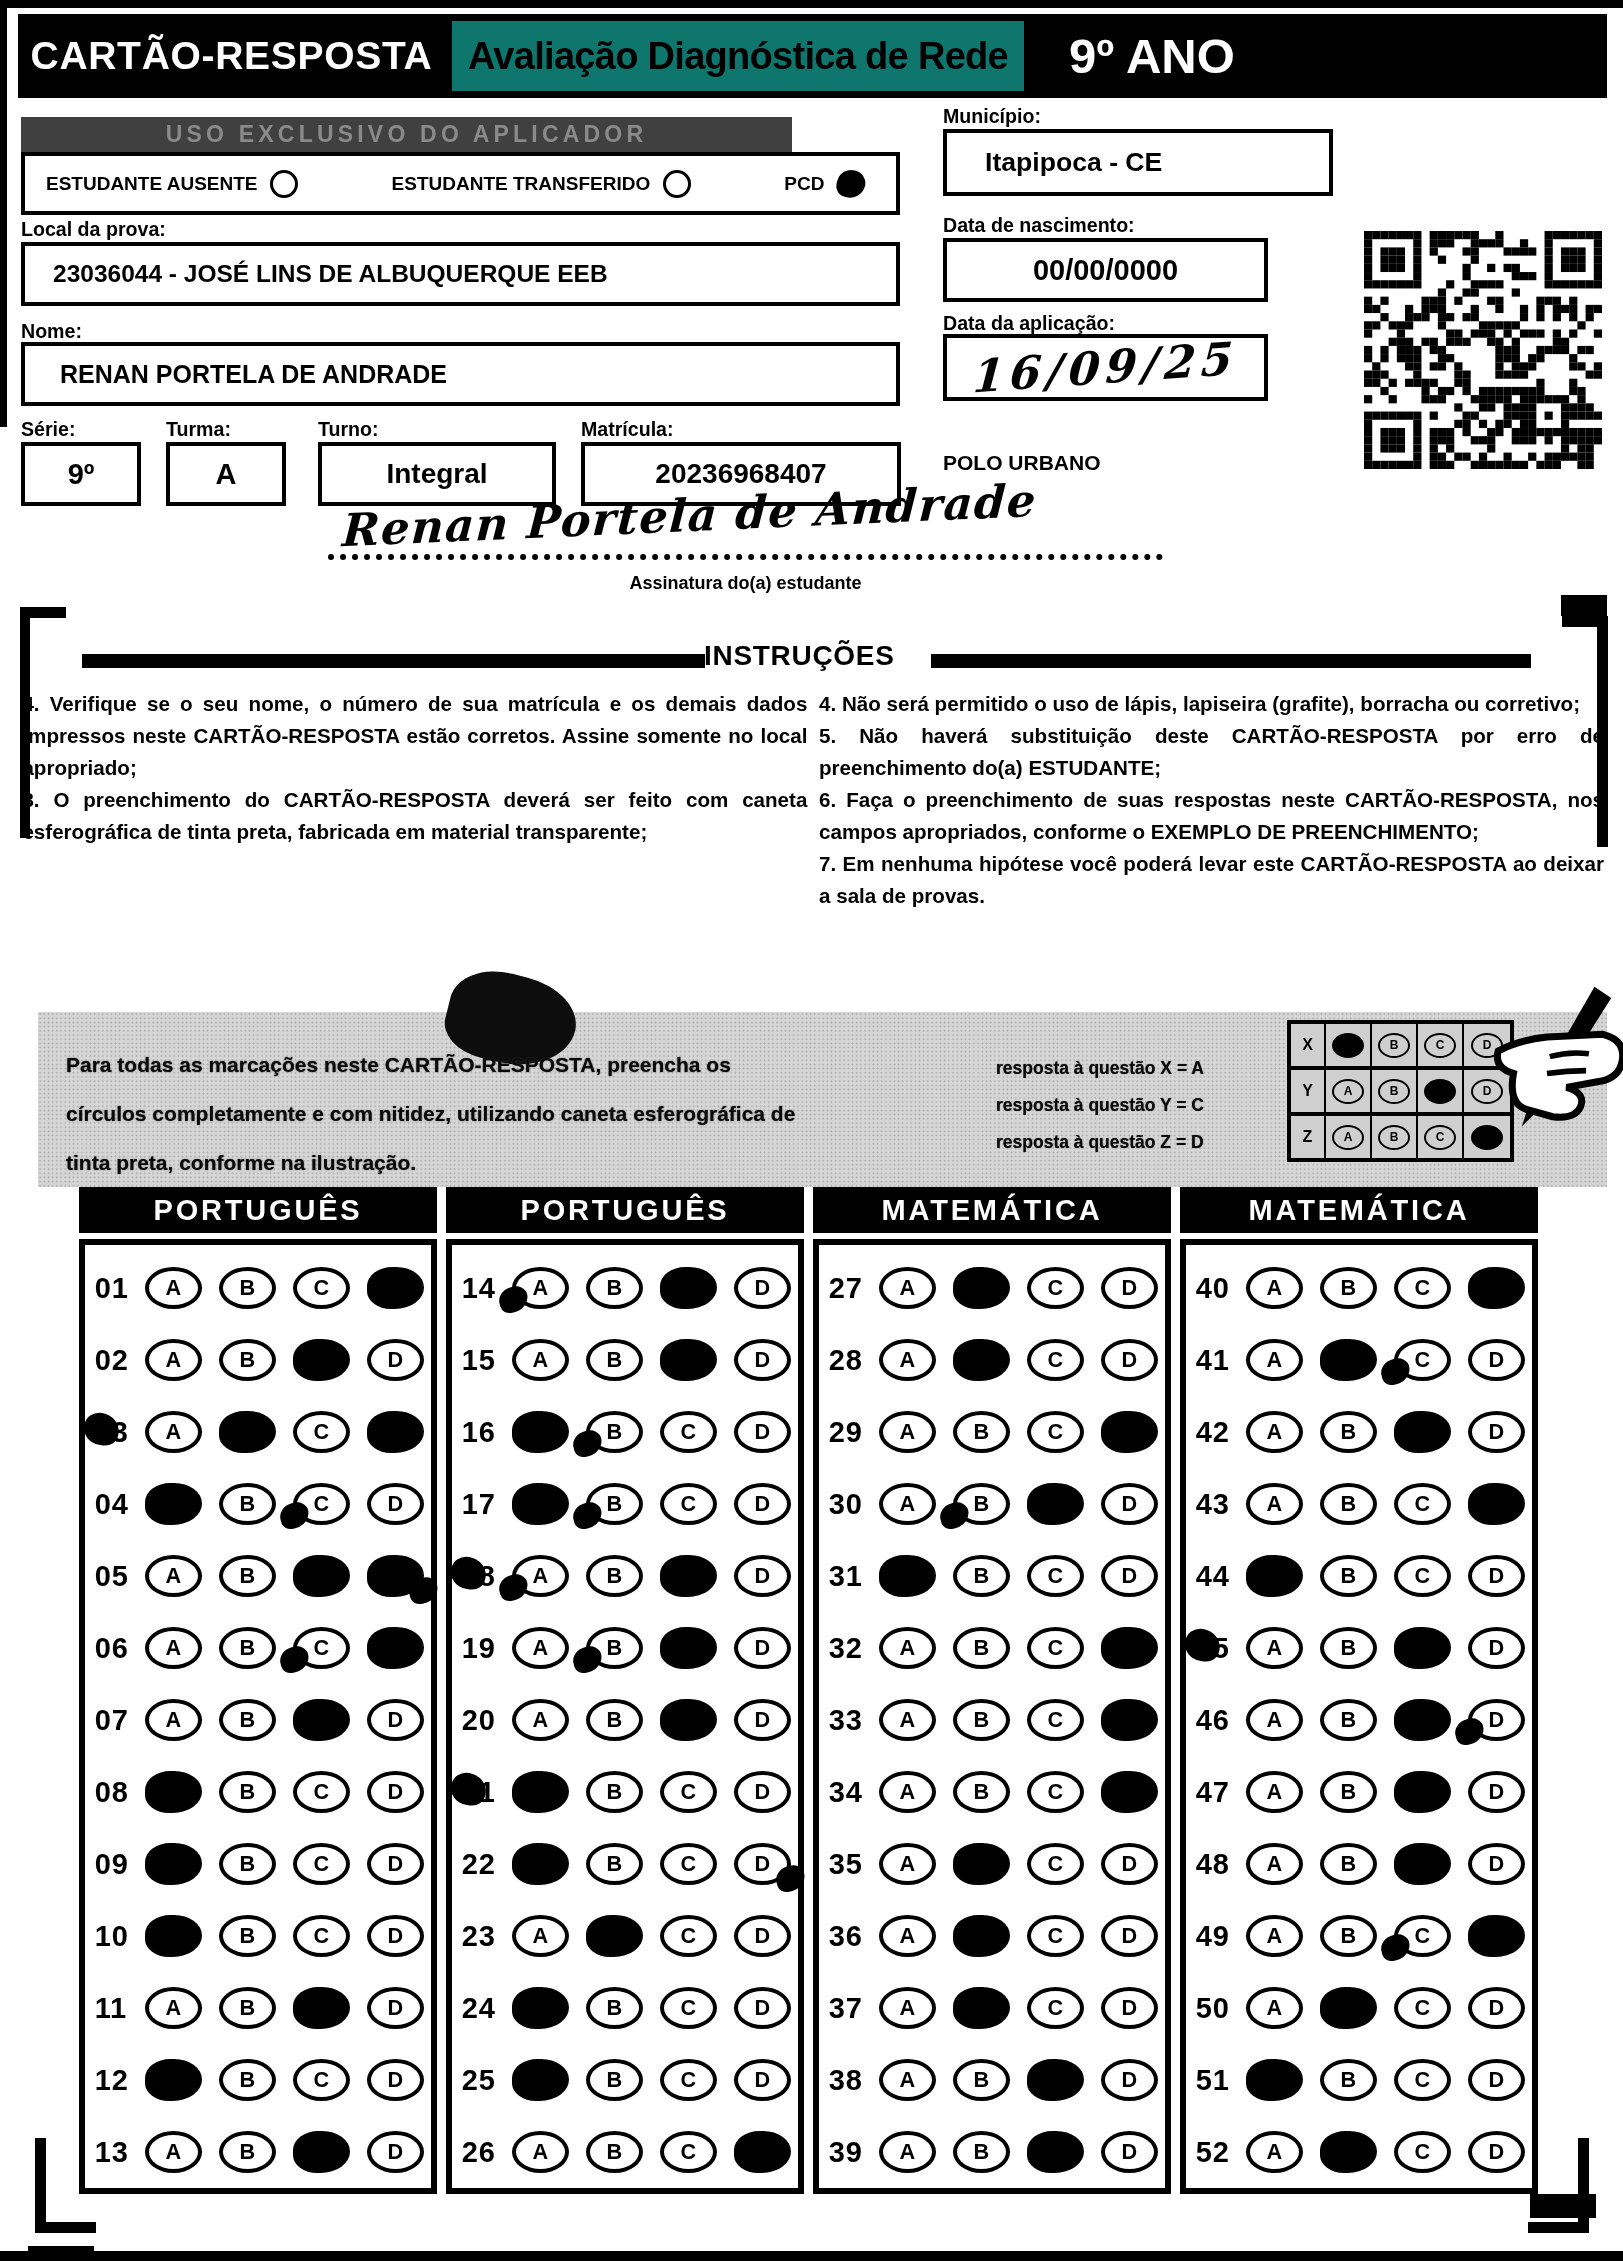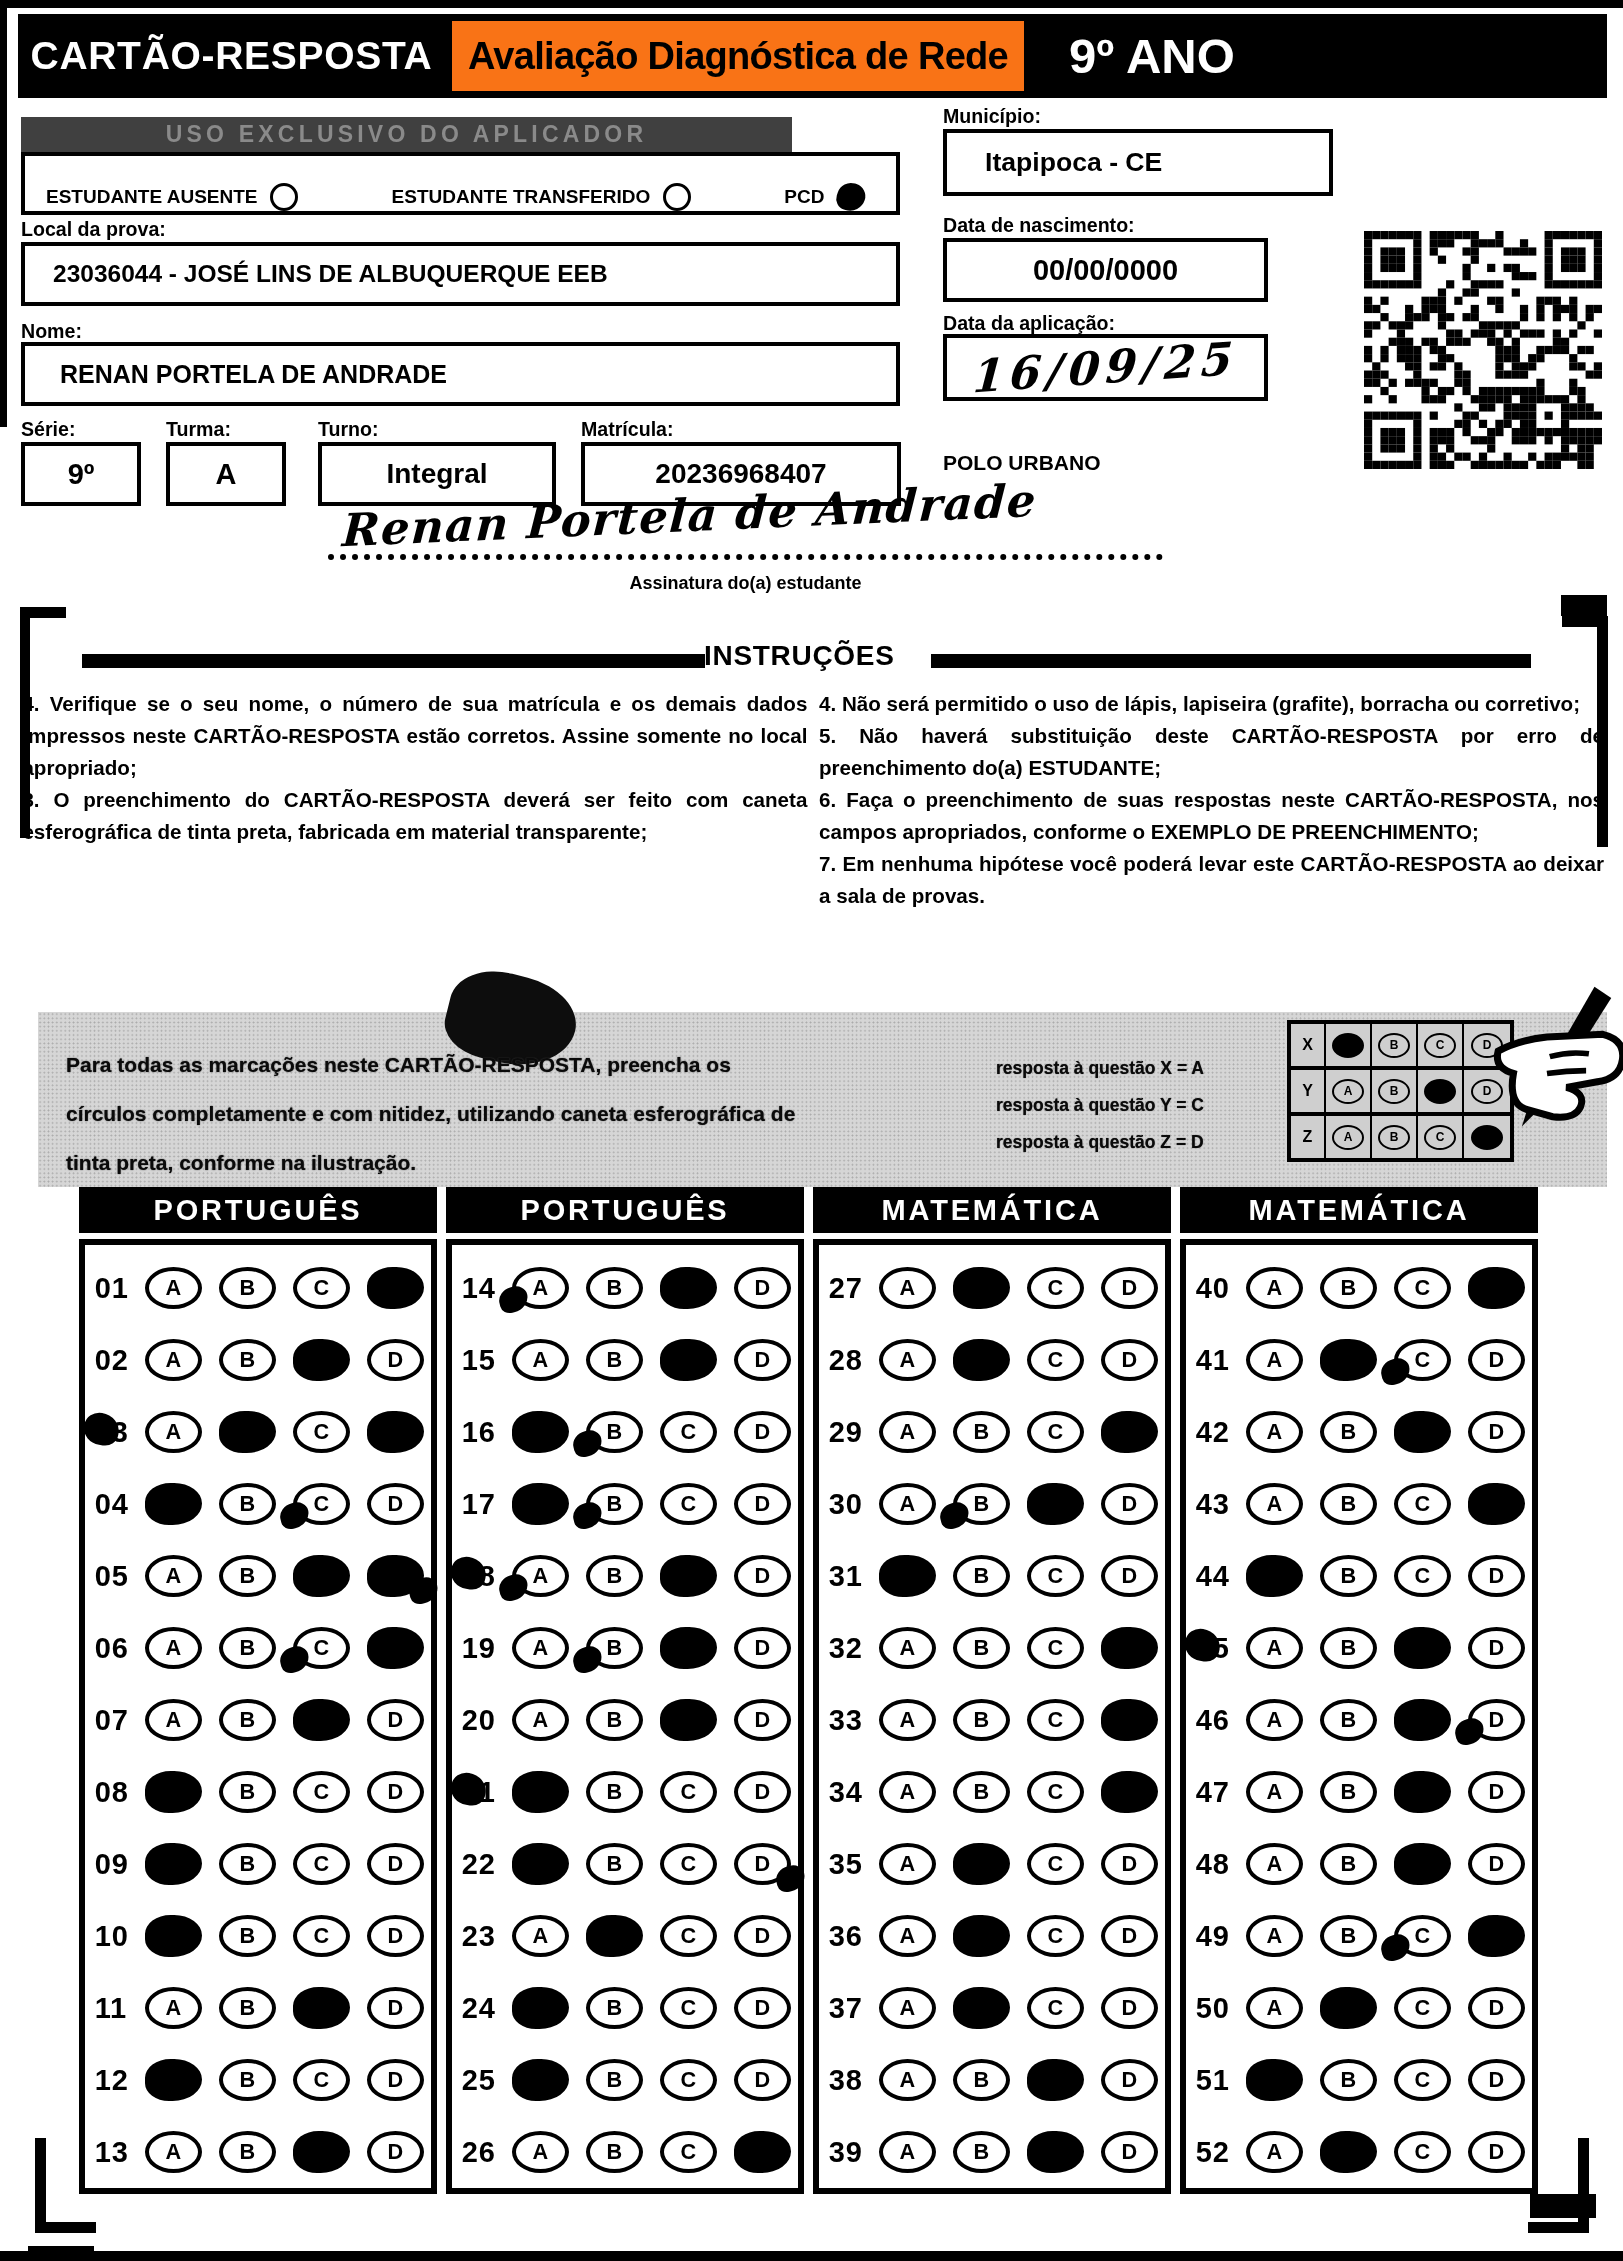--- a/index.html
+++ b/index.html
@@ -7,29 +7,29 @@
   .page {
     position:relative; width:1624px; height:2261px; margin:0 auto;
     background:#fff; color:#000; font-family:"Liberation Sans",sans-serif; overflow:hidden;
   }
   .abs { position:absolute; }
   .bar { position:absolute; background:#000; }
 
   
   .hdr-black { position:absolute; background:#000; color:#fff; display:flex; align-items:center; justify-content:center; font-weight:700; }
   #hdr1 { left:17.5px; top:14px; width:428px; height:84px; font-size:39px; letter-spacing:0.7px; }
-  #hdr2 { left:445px; top:14px; width:586px; height:84px; background:#f97316; color:#000; border:7px solid #000;
+  #hdr2 { left:445px; top:14px; width:586px; height:84px; background:#0f766e; color:#000; border:7px solid #000;
           position:absolute; display:flex; align-items:center; justify-content:center; font-weight:700; font-size:38px; letter-spacing:-0.7px; }
   #hdr3 { left:1031px; top:14px; width:576px; height:84px; justify-content:flex-start; padding-left:38px; font-size:49px; }
 
   
   #aplic-bar { left:21px; top:117px; width:771px; height:35px; background:#404040; color:#8a8a8a;
                display:flex; align-items:center; justify-content:center; font-size:23px; font-weight:700; letter-spacing:4.2px; position:absolute;}
   #aplic-box { left:21px; top:152px; width:879px; height:63px; border:4.2px solid #000; position:absolute;
-               display:flex; align-items:flex-end; justify-content:space-between; padding:0 31px 0 21px; background:#fff;}
+               display:flex; align-items:center; justify-content:space-between; padding:0 31px 0 21px; background:#fff;}
   .appl-item { display:flex; align-items:center; gap:12.6px; font-weight:700; font-size:19px; }
   .appl-circle { width:28px; height:28px; border:3.5px solid #000; border-radius:50%; background:#fff; }
   .appl-circle.filled { background:#000; border-radius:52% 48% 58% 42%; transform:rotate(18deg); }
 
   
   .flabel { position:absolute; font-weight:700; font-size:19.6px; }
   .fbox { position:absolute; border:4.2px solid #000; background:#fff; display:flex; align-items:center; font-weight:700; font-size:25px; }
   .fbox.center { justify-content:center; }
 
   .handwrite { font-family:"DejaVu Serif",serif; font-style:italic; font-weight:700; }

